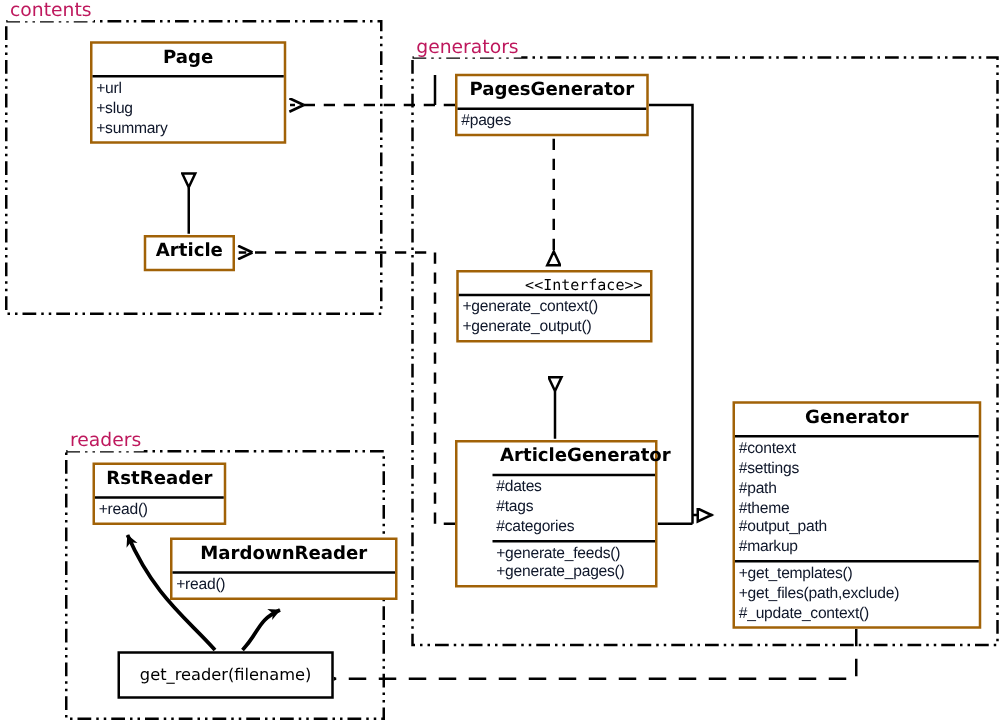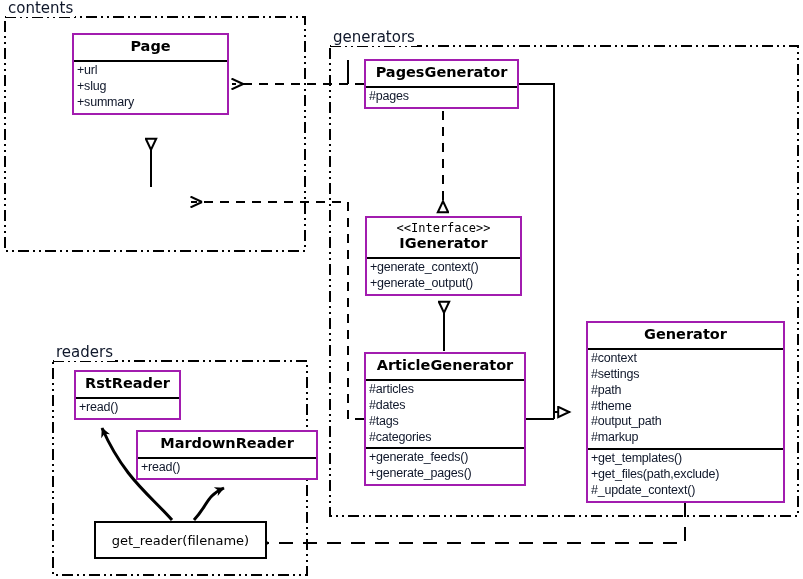--- a/index.html
+++ b/index.html
@@ -23,51 +23,51 @@
     left: 0;
     top: 0;
     width: 803px;
     height: 579px;
     pointer-events: none;
   }
   .pkg-label {
     position: absolute;
     font-family: "DejaVu Sans", sans-serif;
     font-size: 15px;
-    color: #0f172a;
+    color: #be185d;
     background: #ffffff;
     line-height: 1;
     padding: 0 2px 1px 2px;
     white-space: nowrap;
   }
 
   
   .cls {
     position: absolute;
     background: #ffffff;
-    border: 2px solid #a21caf;
+    border: 2px solid #a16207;
     box-sizing: border-box;
     display: flex;
     flex-direction: column;
   }
   .cls .name {
     font-family: "DejaVu Sans", sans-serif;
     font-weight: bold;
     font-size: 14.5px;
     text-align: center;
     color: #000;
     padding: 4px 6px 5px 6px;
     line-height: 1.1;
     white-space: nowrap;
   }
   .cls .stereo {
     font-family: "DejaVu Sans Mono", monospace;
     font-weight: normal;
     font-size: 12px;
-    text-align: center;
+    text-align: right;
     color: #000;
     padding: 4px 6px 0 6px;
     line-height: 1.1;
     white-space: nowrap;
   }
   .cls .compartment {
     border-top: 2px solid #000;
     padding: 1px 3px 2px 3px;
   }
   .cls .member {
@@ -175,41 +175,42 @@
 
   <div class="cls" style="left:72px; top:33px; width:157px;">
     <div class="name">Page</div>
     <div class="compartment">
       <div class="member">+url</div>
       <div class="member">+slug</div>
       <div class="member">+summary</div>
     </div>
   </div>
 
+  <div class="cls" style="left:115px; top:188px; width:73px;">
+    <div class="name">Article</div>
+  </div>
 
   <div class="cls" style="left:364px; top:59px; width:155px;">
     <div class="name">PagesGenerator</div>
     <div class="compartment">
       <div class="member">#pages</div>
     </div>
   </div>
 
   <div class="cls" style="left:365px; top:216px; width:157px;">
     <div class="stereo">&lt;&lt;Interface&gt;&gt;</div>
-    <div class="name" style="padding-top:1px;">IGenerator</div>
     <div class="compartment">
       <div class="member">+generate_context()</div>
       <div class="member">+generate_output()</div>
     </div>
   </div>
 
-  <div class="cls" style="left:364px; top:352px; width:162px;">
+  <div class="cls" style="left:364px; top:352px; width:162px;padding-left:28px;">
     <div class="name">ArticleGenerator</div>
     <div class="compartment">
-      <div class="member">#articles</div>
       <div class="member">#dates</div>
       <div class="member">#tags</div>
       <div class="member">#categories</div>
     </div>
     <div class="compartment">
       <div class="member">+generate_feeds()</div>
       <div class="member">+generate_pages()</div>
     </div>
   </div>
 

